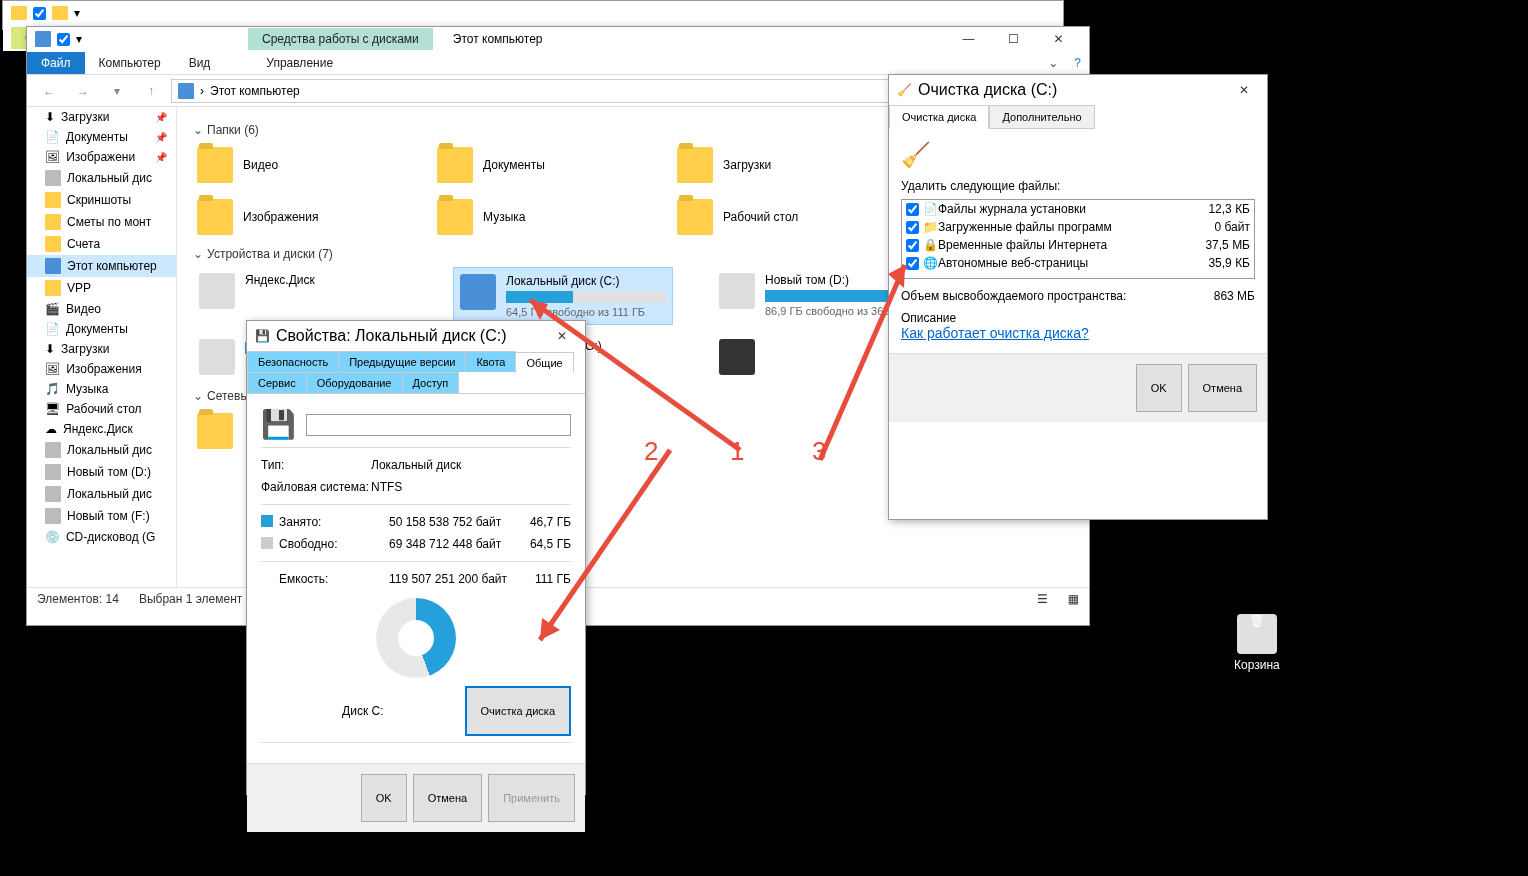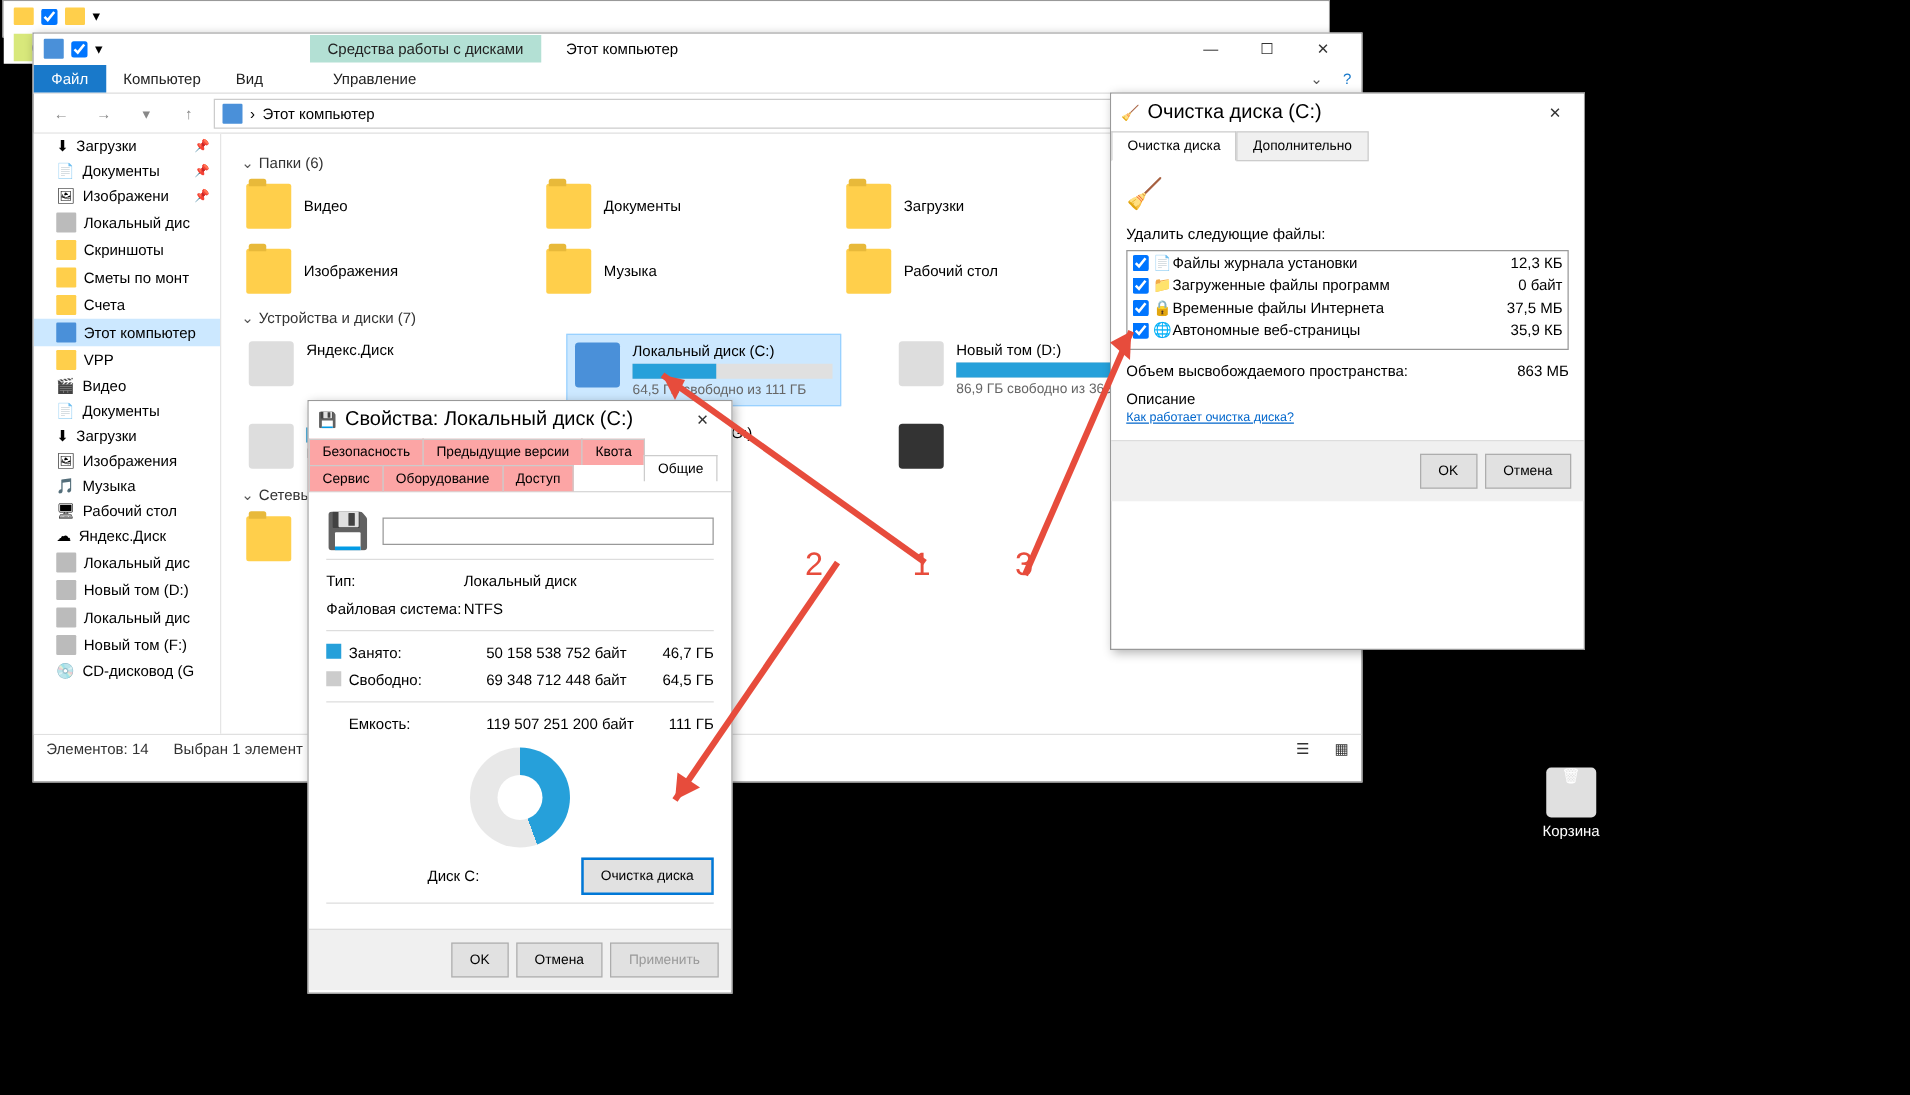--- a/index.html
+++ b/index.html
@@ -33,48 +33,48 @@
 .drive{display:flex;gap:10px;width:220px;padding:6px}
 .drive.sel{background:#cce8ff;border:1px solid #99d1ff}
 .dicon{width:36px;height:36px;background:#ddd;border-radius:3px;position:relative}
 .dinfo{flex:1}
 .dbar{height:12px;background:#e0e0e0;margin:3px 0;position:relative}
 .dbar>div{height:100%;background:#26a0da}
 .status{height:22px;border-top:1px solid #e0e0e0;display:flex;align-items:center;padding:0 10px;gap:20px;font-size:11px;color:#333}
 
 .props{width:340px}
 .props .tabs{display:flex;flex-wrap:wrap;border-bottom:1px solid #ccc;background:#fff}
-.ptab{padding:4px 10px;border:1px solid #ccc;border-bottom:none;margin-right:-1px;background:#fca5a5;font-size:11px}
-.ptab.active{background:#fff;position:relative;top:13px}
+.ptab{padding:4px 10px;border:1px solid #ccc;border-bottom:none;margin-right:-1px;background:#7dd3fc;font-size:11px}
+.ptab.active{background:#fff;position:relative;top:1px}
 .pbody{padding:14px;background:#fff}
 .prow{display:flex;padding:4px 0;font-size:11px}
 .prow .k{width:110px}
 .prow .v{flex:1}
 .prow .v2{width:60px;text-align:right}
 .sep{border-top:1px solid #ddd;margin:6px 0}
 .donut{width:80px;height:80px;border-radius:50%;background:conic-gradient(#26a0da 0 160deg,#e8e8e8 160deg 360deg);margin:8px auto;position:relative}
 .donut::after{content:"";position:absolute;inset:22px;background:#fff;border-radius:50%}
-.pbtn{padding:7px 14px;border:1px solid #adadad;background:#e1e1e1;font-size:11px}
+.pbtn{padding:17px 14px;border:1px solid #adadad;background:#e1e1e1;font-size:11px}
 .pbtn.blue{border:2px solid #0078d7}
 .pfooter{display:flex;justify-content:flex-end;gap:6px;padding:10px;background:#f0f0f0;border-top:1px solid #ddd}
 .chk{display:flex;align-items:flex-start;gap:6px;padding:4px 0;font-size:11px}
 .chk input{margin-top:1px}
 
 .cleanup{width:380px}
 .cbody{padding:12px;background:#fff}
 .ctabs{display:flex;background:#fff}
 .ctab{padding:5px 12px;border:1px solid #ccc;font-size:11px}
 .ctab.active{border-bottom:1px solid #fff;background:#fff}
 .ctab:not(.active){background:#f0f0f0;border-bottom:1px solid #ccc}
 .clist{border:1px solid #999;height:80px;overflow:auto;margin:6px 0}
 .crow{display:flex;align-items:center;padding:2px 4px;font-size:11px}
 .crow input{margin-right:4px}
 .crow .sz{margin-left:auto}
 .cdesc{border:1px solid #ccc;height:100px;padding:6px;font-size:11px;margin:6px 0}
-.link{color:#0066cc;text-decoration:underline;font-size:10px}
+.link{color:#0066cc;text-decoration:underline;font-size:14px}
 
 .ico{width:16px;height:16px;display:inline-block}
 .ico-folder{background:#ffcf4b;border-radius:1px}
 .ico-pc{background:#4a90d9;border-radius:1px}
 .ico-drive{background:#bbb;border-radius:1px}
 
 .arrow{position:absolute;pointer-events:none}
 .arrow-line{stroke:#e74c3c;stroke-width:5;fill:none}
 .arrow-head{fill:#e74c3c}
 .anum{position:absolute;color:#e74c3c;font-size:26px;font-weight:300}

